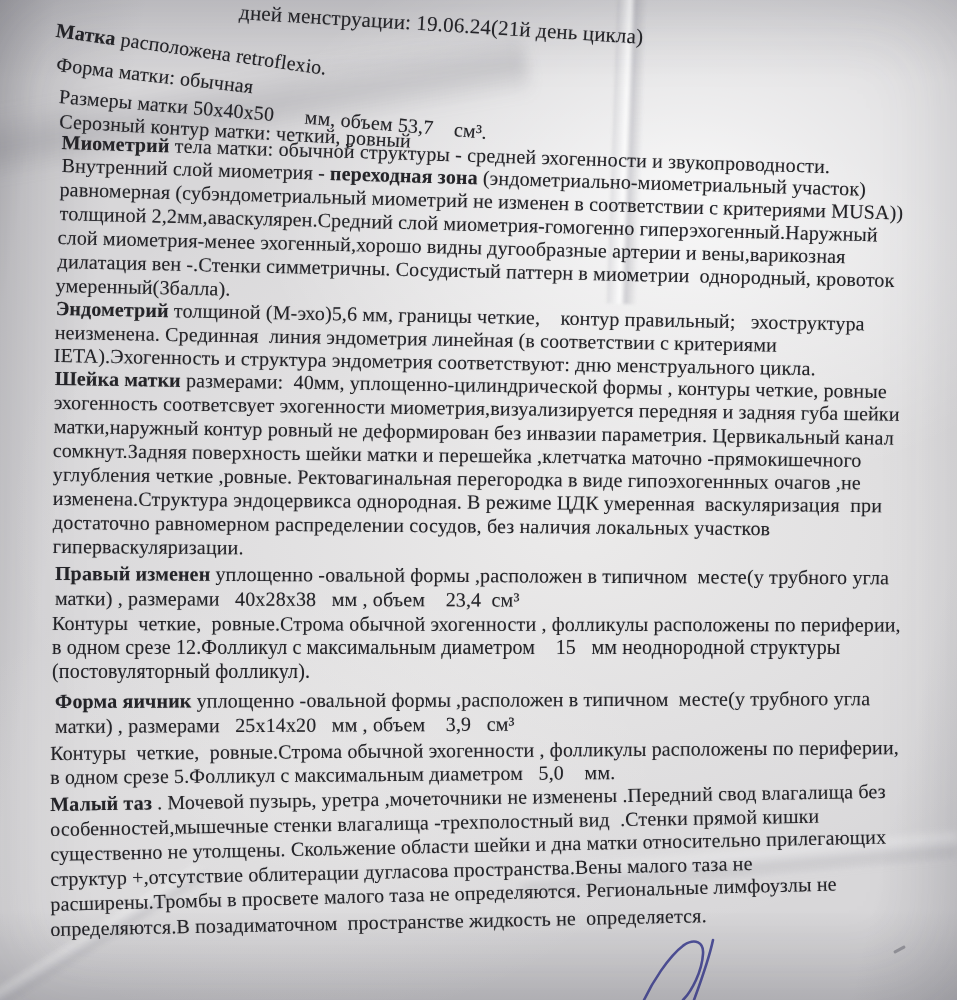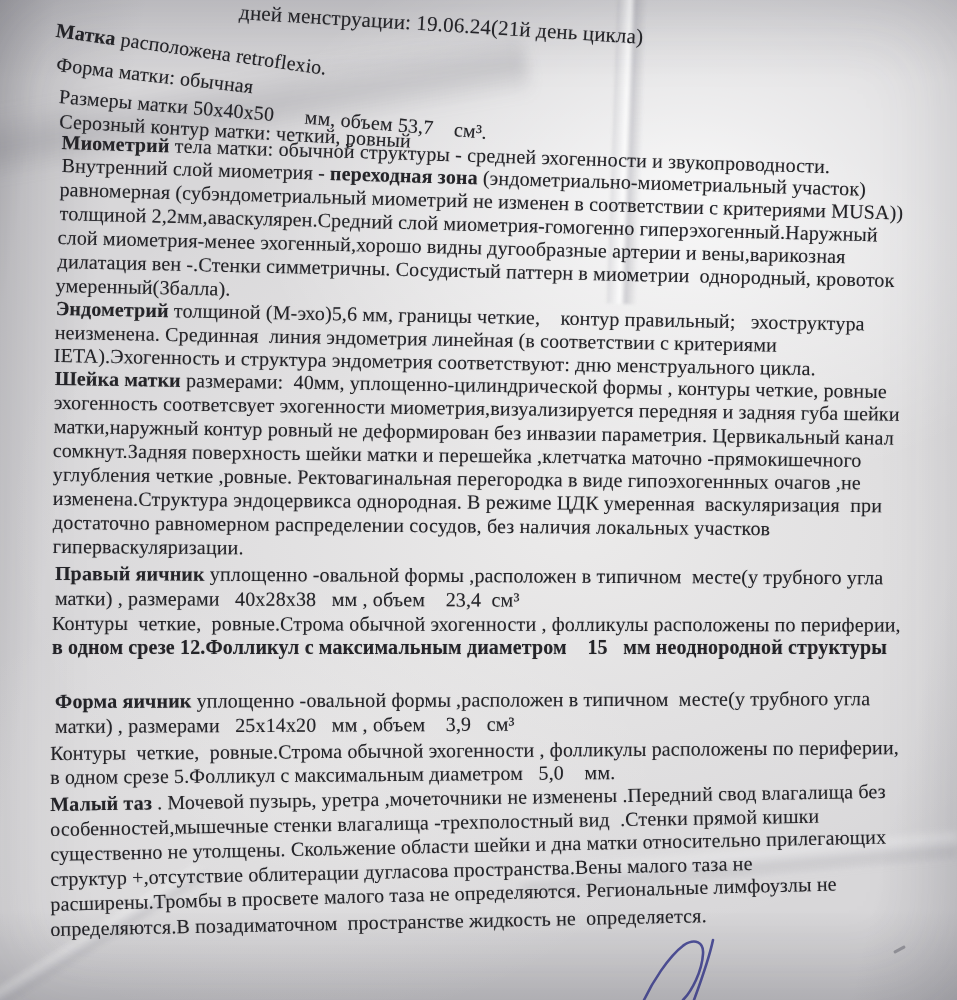--- a/index.html
+++ b/index.html
@@ -57,24 +57,25 @@
   <div class="ln" style="left:55px;top:320px;transform:rotate(1deg)"><span>неизменена. Срединная  линия эндометрия линейная (в соответствии с критериями</span></div>
   <div class="ln" style="left:54px;top:343px;transform:rotate(1deg)"><span>IETA).Эхогенность и структура эндометрия соответствуют: дню менструального цикла.</span></div>
   <div class="ln" style="left:55px;top:366px;transform:rotate(0.9deg)"><b>Шейка матки</b><span> размерами:  40мм, уплощенно-цилиндрической формы , контуры четкие, ровные</span></div>
   <div class="ln" style="left:54px;top:390px;transform:rotate(0.8deg)"><span>эхогенность соответсвует эхогенности миометрия,визуализируется передняя и задняя губа шейки</span></div>
   <div class="ln" style="left:54px;top:414px;transform:rotate(0.8deg)"><span>матки,наружный контур ровный не деформирован без инвазии параметрия. Цервикальный канал</span></div>
   <div class="ln" style="left:53px;top:438px;transform:rotate(0.7deg)"><span>сомкнут.Задняя поверхность шейки матки и перешейка ,клетчатка маточно -прямокишечного</span></div>
   <div class="ln" style="left:53px;top:462px;transform:rotate(0.6deg)"><span>углубления четкие ,ровные. Ректовагинальная перегородка в виде гипоэхогеннных очагов ,не</span></div>
   <div class="ln" style="left:53px;top:486px;transform:rotate(0.5deg)"><span>изменена.Структура эндоцервикса однородная. В режиме ЦДК умеренная  васкуляризация  при</span></div>
   <div class="ln" style="left:53px;top:510px;transform:rotate(0.5deg)"><span>достаточно равномерном распределении сосудов, без наличия локальных участков</span></div>
   <div class="ln" style="left:53px;top:534px;transform:rotate(0.4deg)"><span>гиперваскуляризации.</span></div>
-  <div class="ln" style="left:55px;top:561px;transform:rotate(0.3deg)"><b>Правый яичник</b><span> уплощенно -овальной формы ,расположен в типичном  месте(у трубного угла</span></div>
+  <div class="ln" style="left:55px;top:561px;transform:rotate(0.3deg)"><b>Правый изменен</b><span> уплощенно -овальной формы ,расположен в типичном  месте(у трубного угла</span></div>
   <div class="ln" style="left:55px;top:586px;transform:rotate(0.2deg)"><span>матки) , размерами   40х28х38   мм , объем    23,4  см³</span></div>
   <div class="ln" style="left:52px;top:611px;transform:rotate(0.1deg)"><span>Контуры  четкие,  ровные.Строма обычной эхогенности , фолликулы расположены по периферии,</span></div>
-  <div class="ln" style="left:52px;top:635px;font-weight:bold;"><span>в одном срезе 12.Фолликул с максимальным диаметром    15   мм неоднородной структуры</span></div>
+  <div class="ln" style="left:52px;top:635px;"><span>в одном срезе 12.Фолликул с максимальным диаметром    15   мм неоднородной структуры</span></div>
+  <div class="ln" style="left:52px;top:659px;"><span>(постовуляторный фолликул).</span></div>
   <div class="ln" style="left:55px;top:689px;transform:rotate(-0.2deg)"><b>Форма яичник</b><span> уплощенно -овальной формы ,расположен в типичном  месте(у трубного угла</span></div>
   <div class="ln" style="left:55px;top:714px;transform:rotate(-0.3deg)"><span>матки) , размерами   25х14х20   мм , объем    3,9   см³</span></div>
   <div class="ln" style="left:50px;top:741px;transform:rotate(-0.4deg)"><span>Контуры  четкие,  ровные.Строма обычной эхогенности , фолликулы расположены по периферии,</span></div>
   <div class="ln" style="left:50px;top:765px;transform:rotate(-0.5deg)"><span>в одном срезе 5.Фолликул с максимальным диаметром   5,0    мм.</span></div>
   <div class="ln" style="left:50px;top:792px;transform:rotate(-0.9deg)"><b>Малый таз</b><span> . Мочевой пузырь, уретра ,мочеточники не изменены .Передний свод влагалища без</span></div>
   <div class="ln" style="left:50px;top:817px;transform:rotate(-1deg)"><span>особенностей,мышечные стенки влагалища -трехполостный вид  .Стенки прямой кишки</span></div>
   <div class="ln" style="left:50px;top:842px;transform:rotate(-1.2deg)"><span>существенно не утолщены. Скольжение области шейки и дна матки относительно прилегающих</span></div>
   <div class="ln" style="left:50px;top:867px;transform:rotate(-1.3deg)"><span>структур +,отсутствие облитерации дугласова пространства.Вены малого таза не</span></div>
   <div class="ln" style="left:50px;top:892px;transform:rotate(-1.5deg)"><span>расширены.Тромбы в просвете малого таза не определяются. Региональные лимфоузлы не</span></div>
   <div class="ln" style="left:50px;top:917px;transform:rotate(-1.2deg)"><span>определяются.В позадиматочном  пространстве жидкость не  определяется.</span></div>

